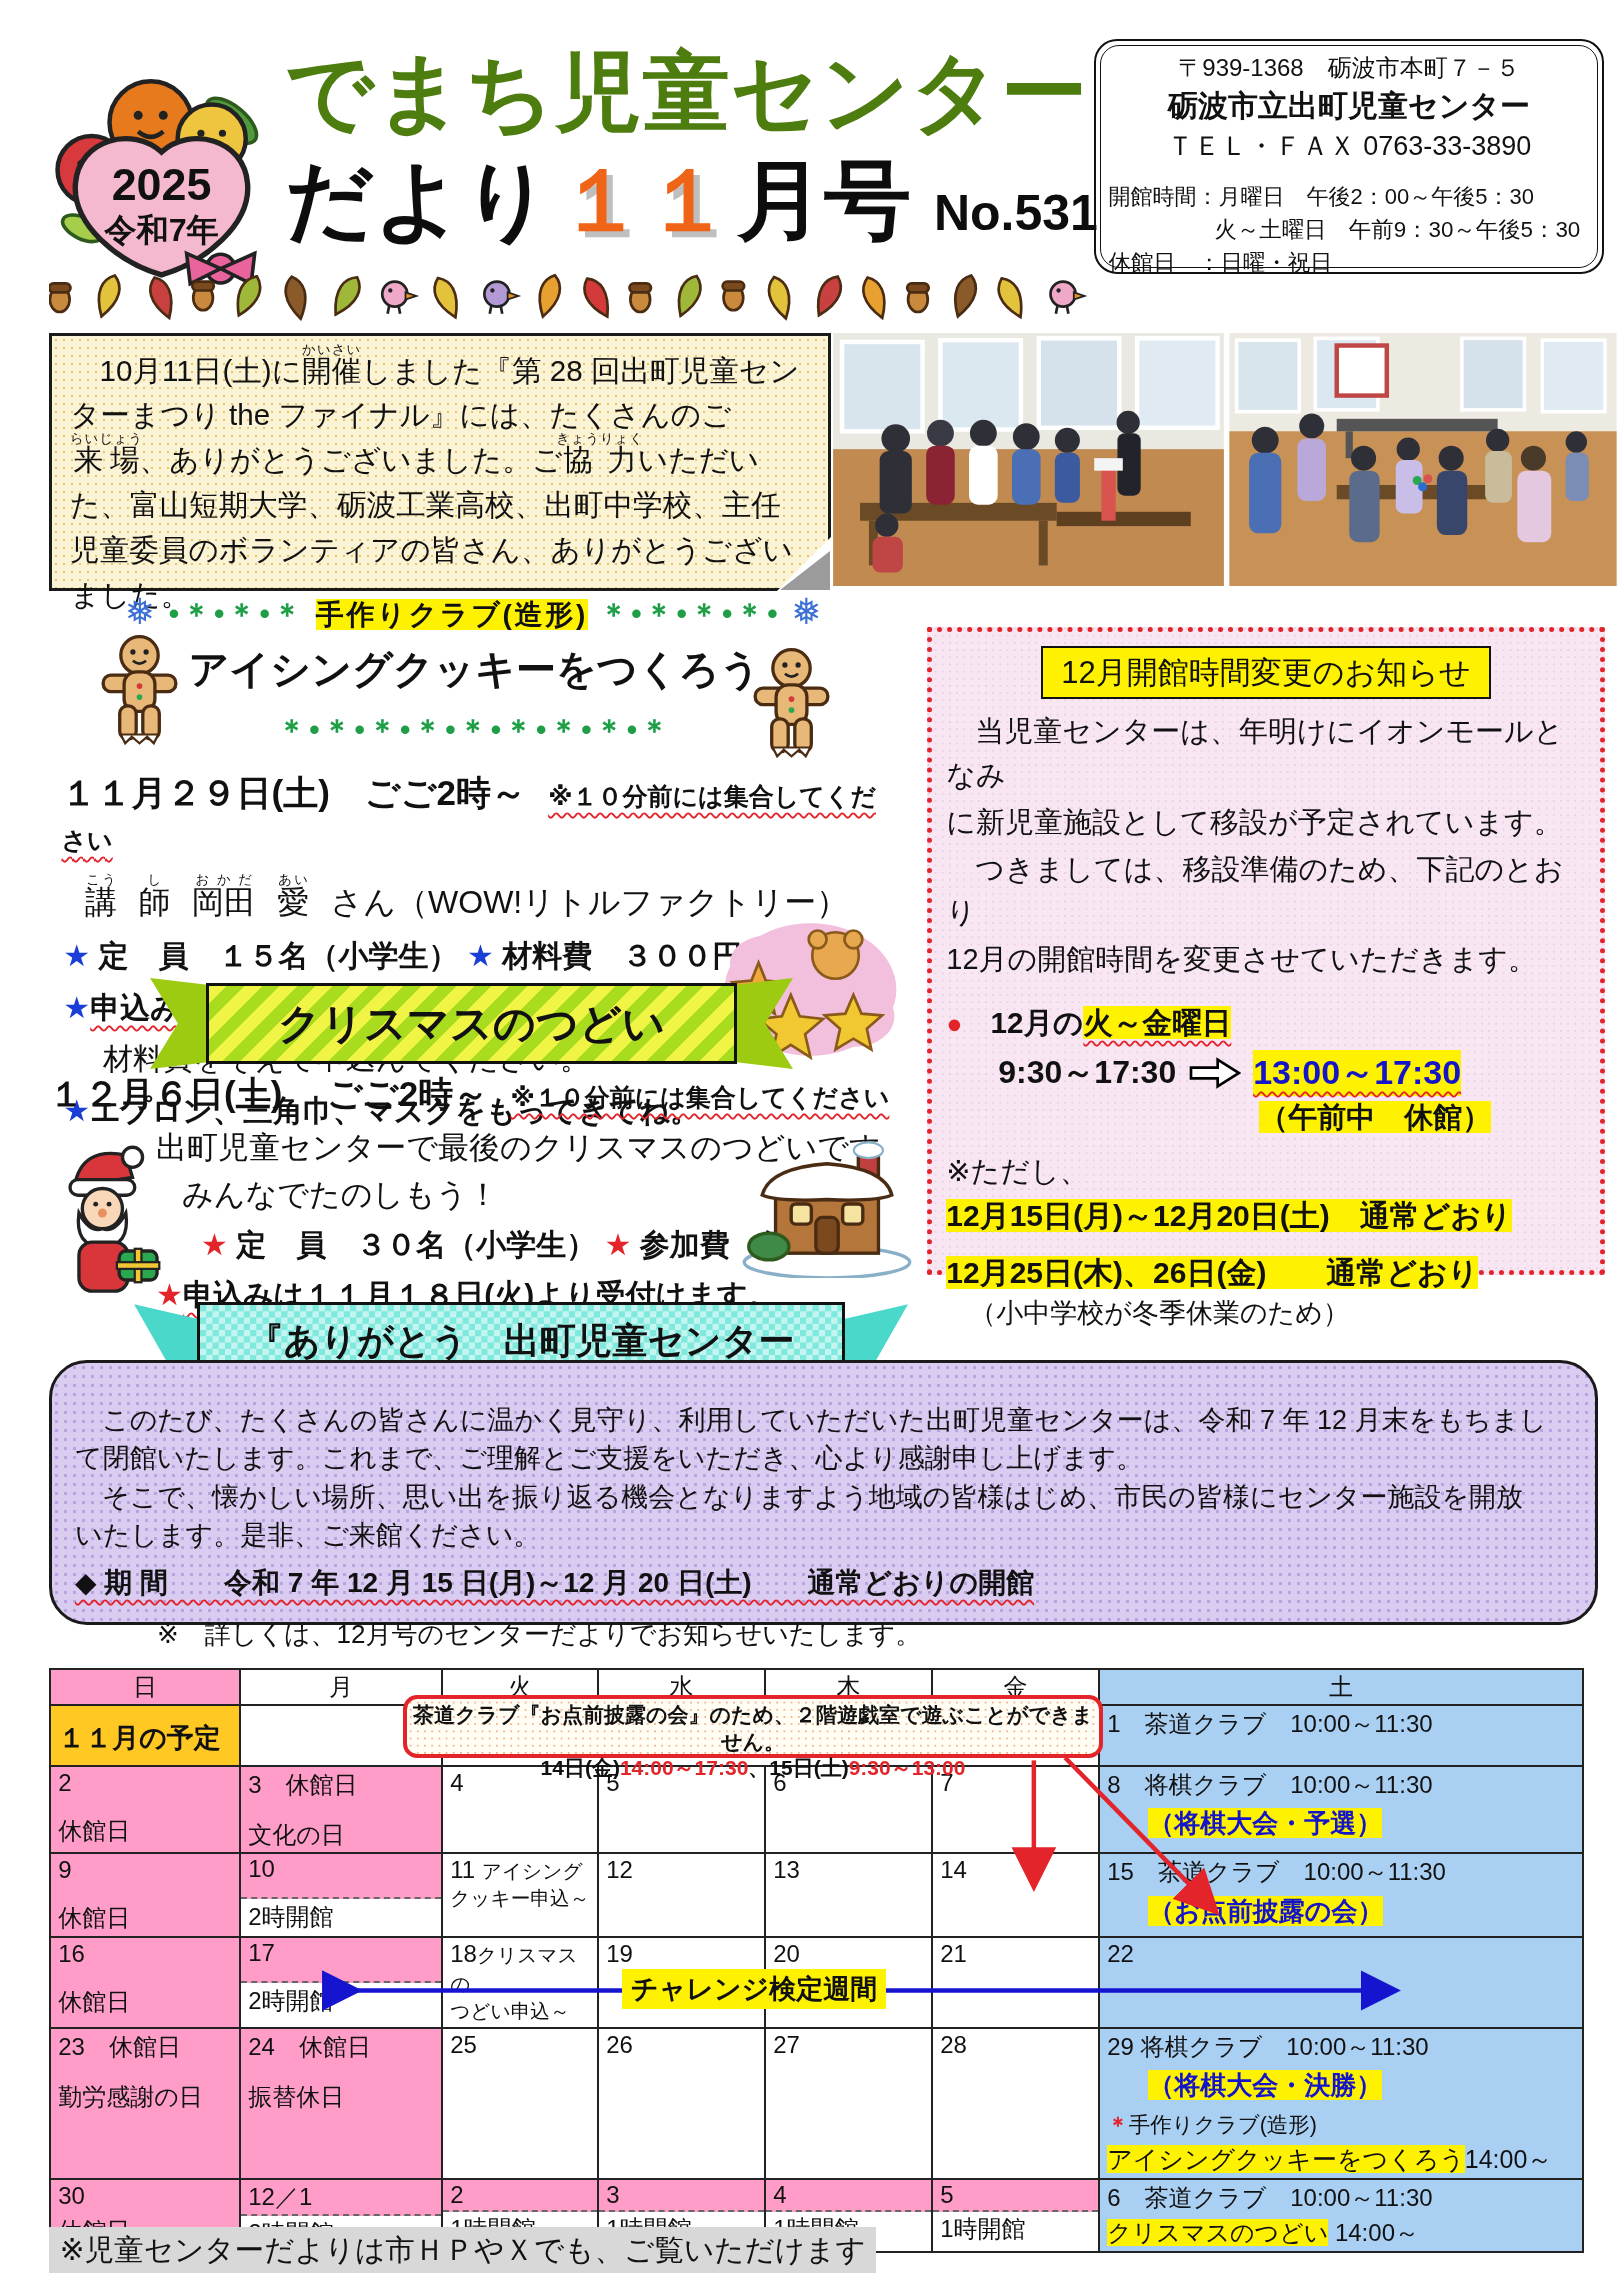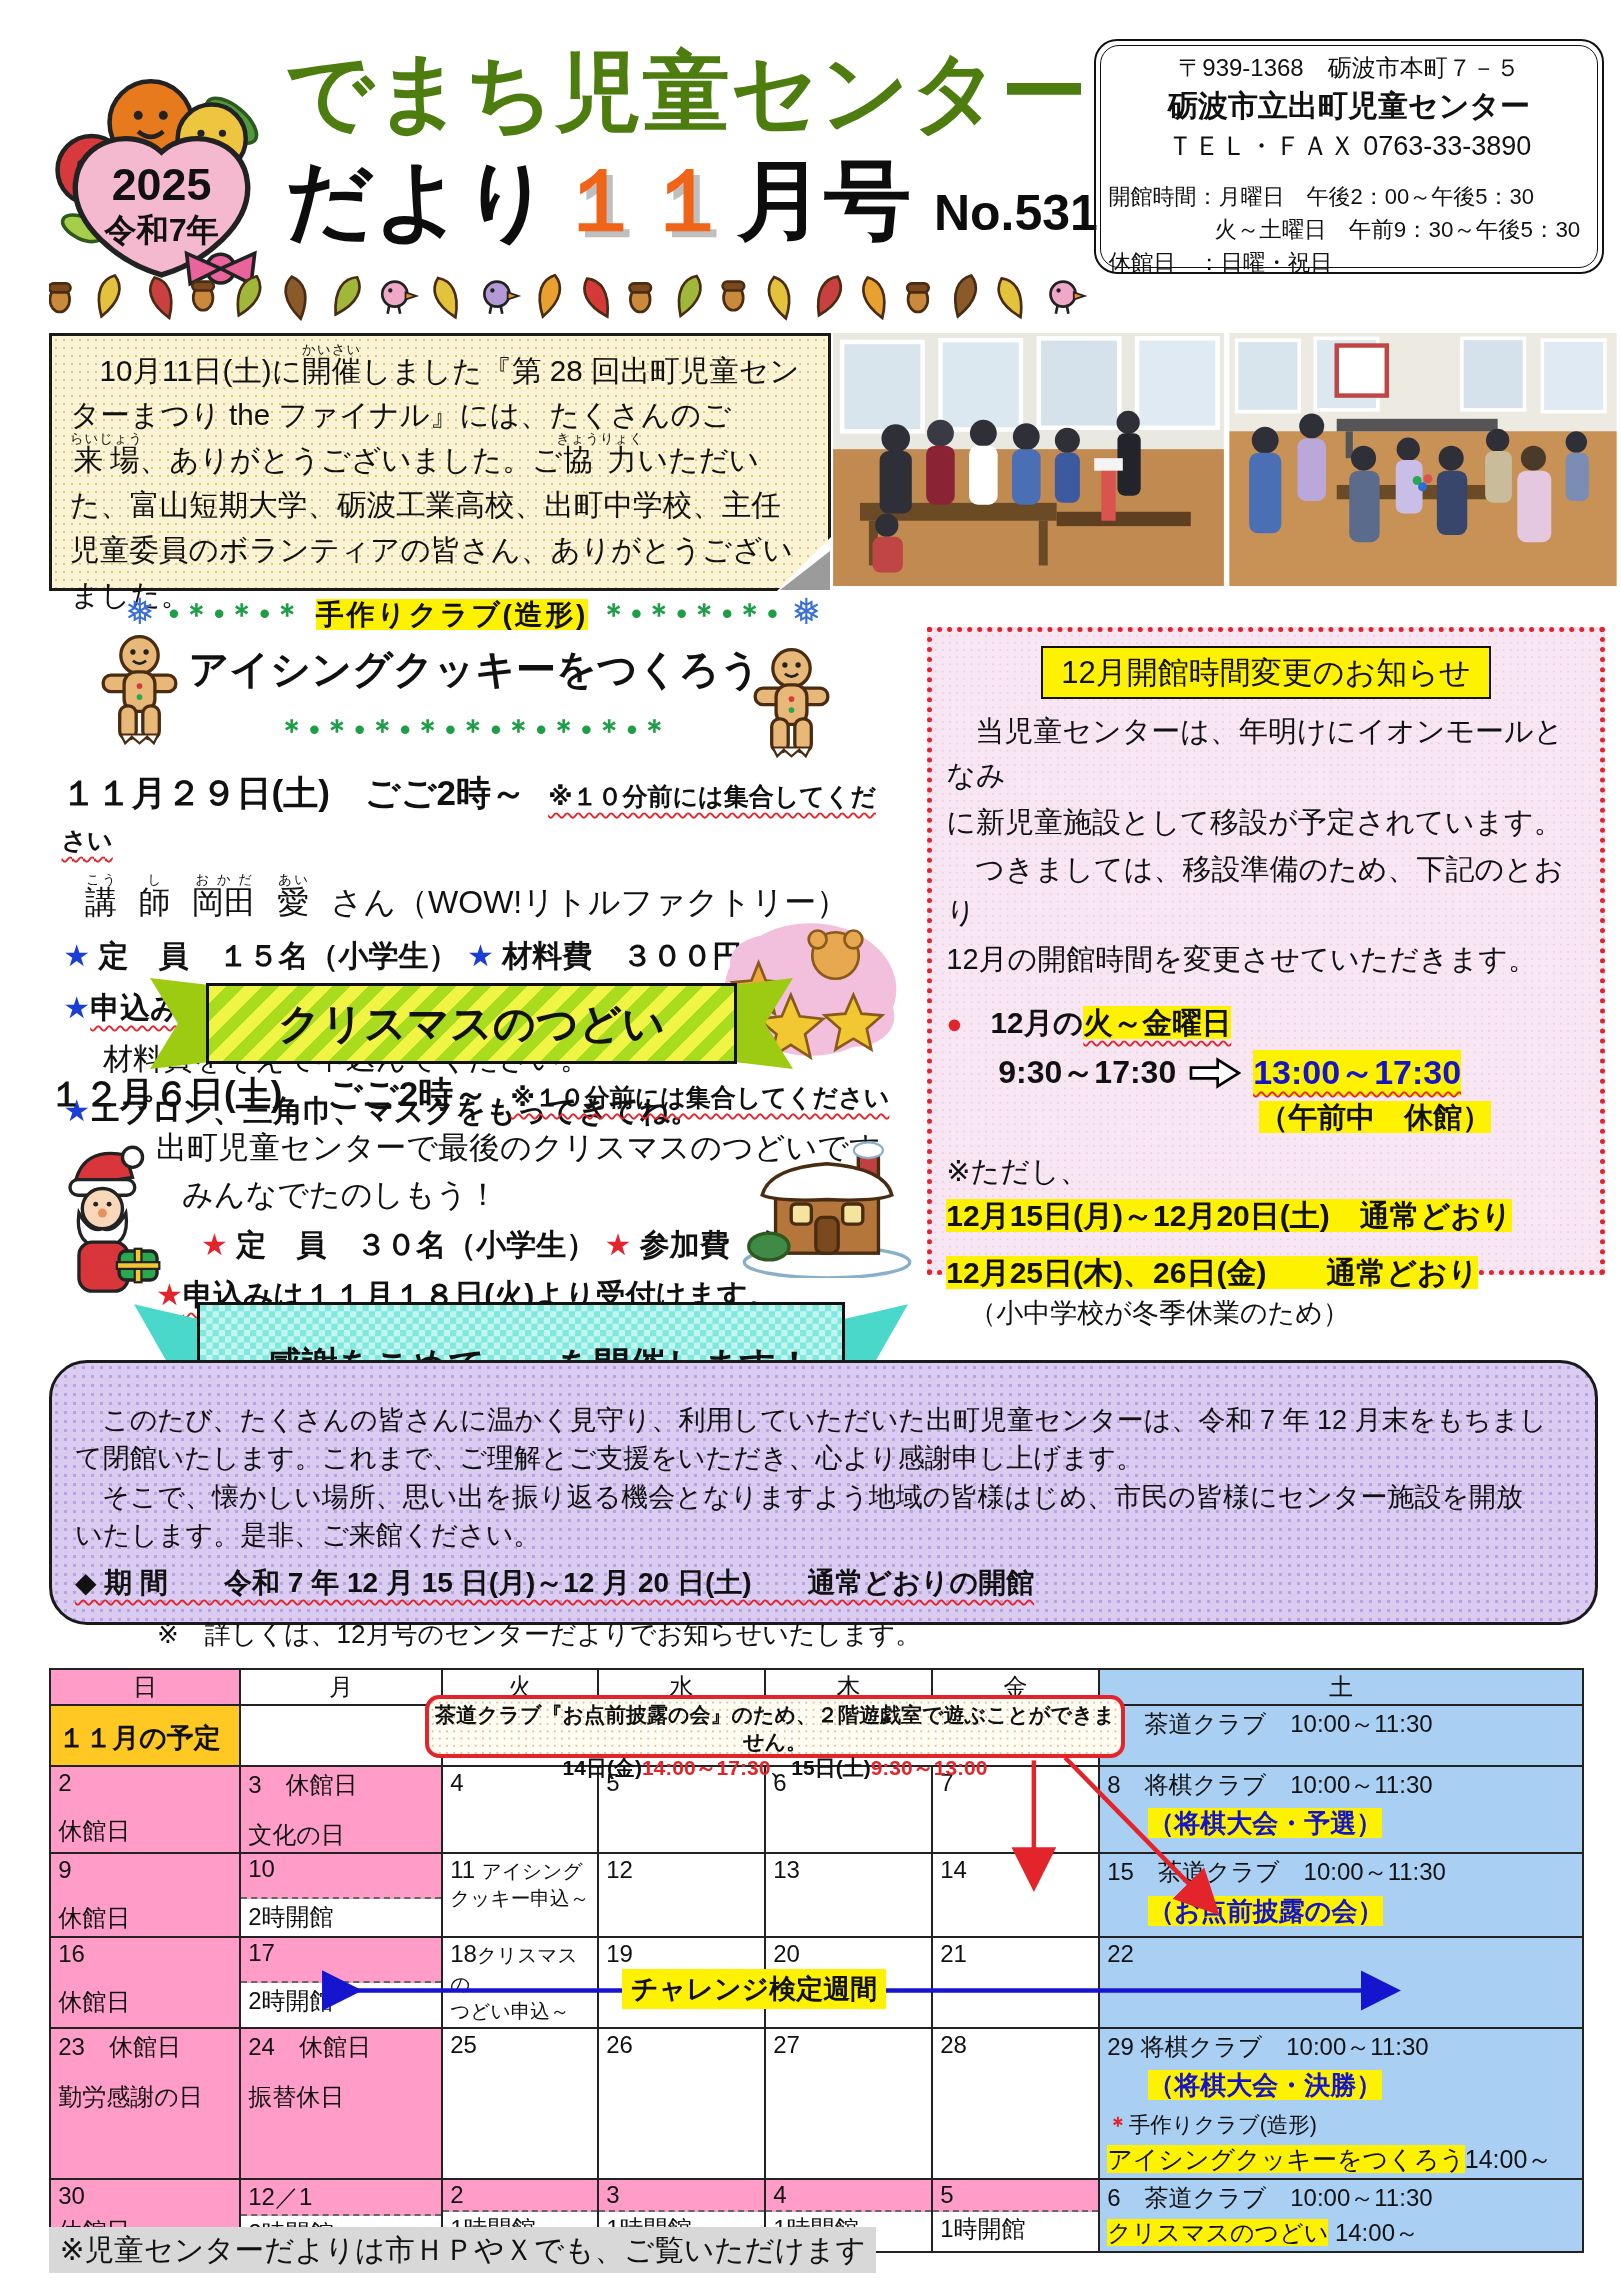--- a/index.html
+++ b/index.html
@@ -96,21 +96,21 @@
   tr.hrow{height:30px;} tr.r1{height:61px;} tr.r2{height:86px;} tr.r3{height:84px;} tr.r4{height:86px;} tr.r5{height:132px;} tr.r6{height:70px;}
   .d2{margin-top:18px;}
   .sp{padding:0 !important;}
   .sp .t{background:#FF9DC8;padding:0.9px 7.2px;border-bottom:2.7px dashed #666;}
   .sp .bo{background:#fff;padding:1.8px 7.2px;}
   .satline{font-size:25px;}
   .sathl{margin-top:5.4px;margin-left:41px;font-size:26px;font-weight:700;}
   .club{font-size:21.5px;margin-top:7.2px;}
   .ev{font-size:25px;margin-top:3.6px;}
   .small2{font-size:19.7px;}
-  .calnote{left:425px;top:1695px;width:700px;height:63px;border:4.5px solid #E3242B;border-radius:14.3px;box-sizing:border-box;
+  .calnote{left:403px;top:1695px;width:700px;height:63px;border:4.5px solid #E3242B;border-radius:14.3px;box-sizing:border-box;
     background-color:#FFFDF4;background-image:radial-gradient(#F2B48A 1.2px,transparent 1.3px);background-size:7.2px 7.2px;
     text-align:center;font-size:21px;font-weight:700;line-height:1.28;padding-top:2.7px;}
   .challenge{left:622px;top:1969px;background:#FFF200;font-size:27px;font-weight:800;padding:1.8px 9px;z-index:5;}
   .overlay{left:49px;top:1668px;pointer-events:none;z-index:4;}
   .footer{left:49px;top:2227px;background:#D8D8D8;font-size:29.6px;padding:2.7px 10.7px;}
 </style>
 </head>
 <body>
 
 <div class="abs" style="left:36px;top:49px;">
@@ -392,20 +392,21 @@
   <rect x="44" y="66" width="18" height="18" rx="4" fill="#F4E4A0" stroke="#4A2C12" stroke-width="3"></rect>
   <rect x="90" y="66" width="18" height="18" rx="4" fill="#F4E4A0" stroke="#4A2C12" stroke-width="3"></rect>
   <rect x="66" y="78" width="20" height="32" rx="6" fill="#7A4A1E" stroke="#4A2C12" stroke-width="3"></rect>
   <ellipse cx="24" cy="104" rx="18" ry="12" fill="#3F8A46" stroke="#2F5A1E" stroke-width="3"></ellipse>
 </svg>
 
 <div class="abs cyan">
   <div class="tl"></div>
   <div class="tr"></div>
   <div class="mid">
+    <div>『ありがとう　出町児童センター</div>
     <div>～感謝をこめて～』を開催します！</div>
   </div>
 </div>
 
 <div class="abs pbox">
   <div class="pline">　このたび、たくさんの皆さんに温かく見守り、利用していただいた出町児童センターは、令和 7 年 12 月末をもちまし</div>
   <div class="pline">て閉館いたします。これまで、ご理解とご支援をいただき、心より感謝申し上げます。</div>
   <div class="pline">　そこで、懐かしい場所、思い出を振り返る機会となりますよう地域の皆様はじめ、市民の皆様にセンター施設を開放</div>
   <div class="pline">いたします。是非、ご来館ください。</div>
   <div class="period wavy">◆ 期 間　　令和 7 年 12 月 15 日(月)～12 月 20 日(土)　　通常どおりの開館</div>

